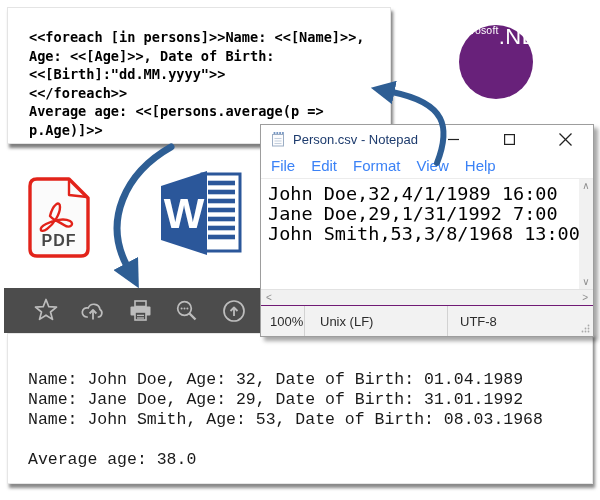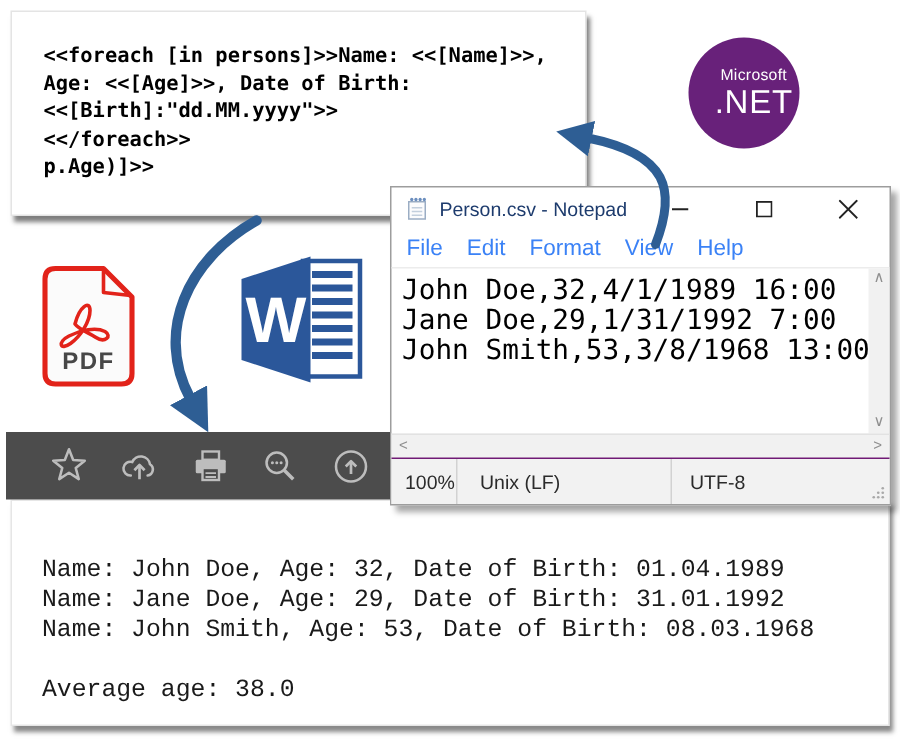--- a/index.html
+++ b/index.html
@@ -8,22 +8,22 @@
 
   
   #template-box{position:absolute;left:7px;top:7px;width:384px;height:137px;background:#fff;
     border:1px solid #e4e4e4;box-shadow:2px 4px 3px rgba(20,20,20,.55);
     padding:20px 0 12px 21px;box-sizing:border-box;z-index:4;}
   #template-box .tline{font-family:"DejaVu Sans Mono",monospace;font-weight:bold;
     font-size:13.6px;line-height:18.5px;color:#000;white-space:pre;}
 
   
   #dotnet-logo{position:absolute;left:459px;top:25px;width:74px;height:74px;border-radius:50%;
-    background:#68217A;color:#fff;display:flex;flex-direction:column;justify-content:center;
-    align-items:center;padding-left:13px;box-sizing:border-box;z-index:4;}
+    background:#68217A;color:#fff;display:flex;flex-direction:row;justify-content:center;
+    align-items:flex-start;padding-left:13px;box-sizing:border-box;z-index:4;}
   #dotnet-logo .ms{font-size:10.5px;letter-spacing:.2px;line-height:11px;}
   #dotnet-logo .net{font-size:22px;font-weight:400;line-height:24px;letter-spacing:.5px;}
 
   
   #pdf-icon{position:absolute;left:26px;top:176px;z-index:4;}
   #word-icon{position:absolute;left:156px;top:166px;z-index:4;}
 
   
   #viewer-toolbar{position:absolute;left:4px;top:288px;width:264px;height:45px;background:#4c4c4c;
     display:flex;align-items:center;gap:21px;padding-left:29px;box-sizing:border-box;z-index:2;}
@@ -70,20 +70,21 @@
 </head>
 <body>
 
 <div id="stage">
 
   <div id="template-box">
     <div class="tline">&lt;&lt;foreach [in persons]&gt;&gt;Name: &lt;&lt;[Name]&gt;&gt;,</div>
     <div class="tline">Age: &lt;&lt;[Age]&gt;&gt;, Date of Birth:</div>
     <div class="tline">&lt;&lt;[Birth]:"dd.MM.yyyy"&gt;&gt;</div>
     <div class="tline">&lt;&lt;/foreach&gt;&gt;</div>
+    <div class="tline">Average age: &lt;&lt;[persons.average(p =&gt;</div>
     <div class="tline">p.Age)]&gt;&gt;</div>
   </div>
 
   <div id="dotnet-logo">
     <div class="ms">Microsoft</div>
     <div class="net">.NET</div>
   </div>
 
   <div id="pdf-icon">
     <svg width="66" height="84" viewBox="0 0 66 84">

